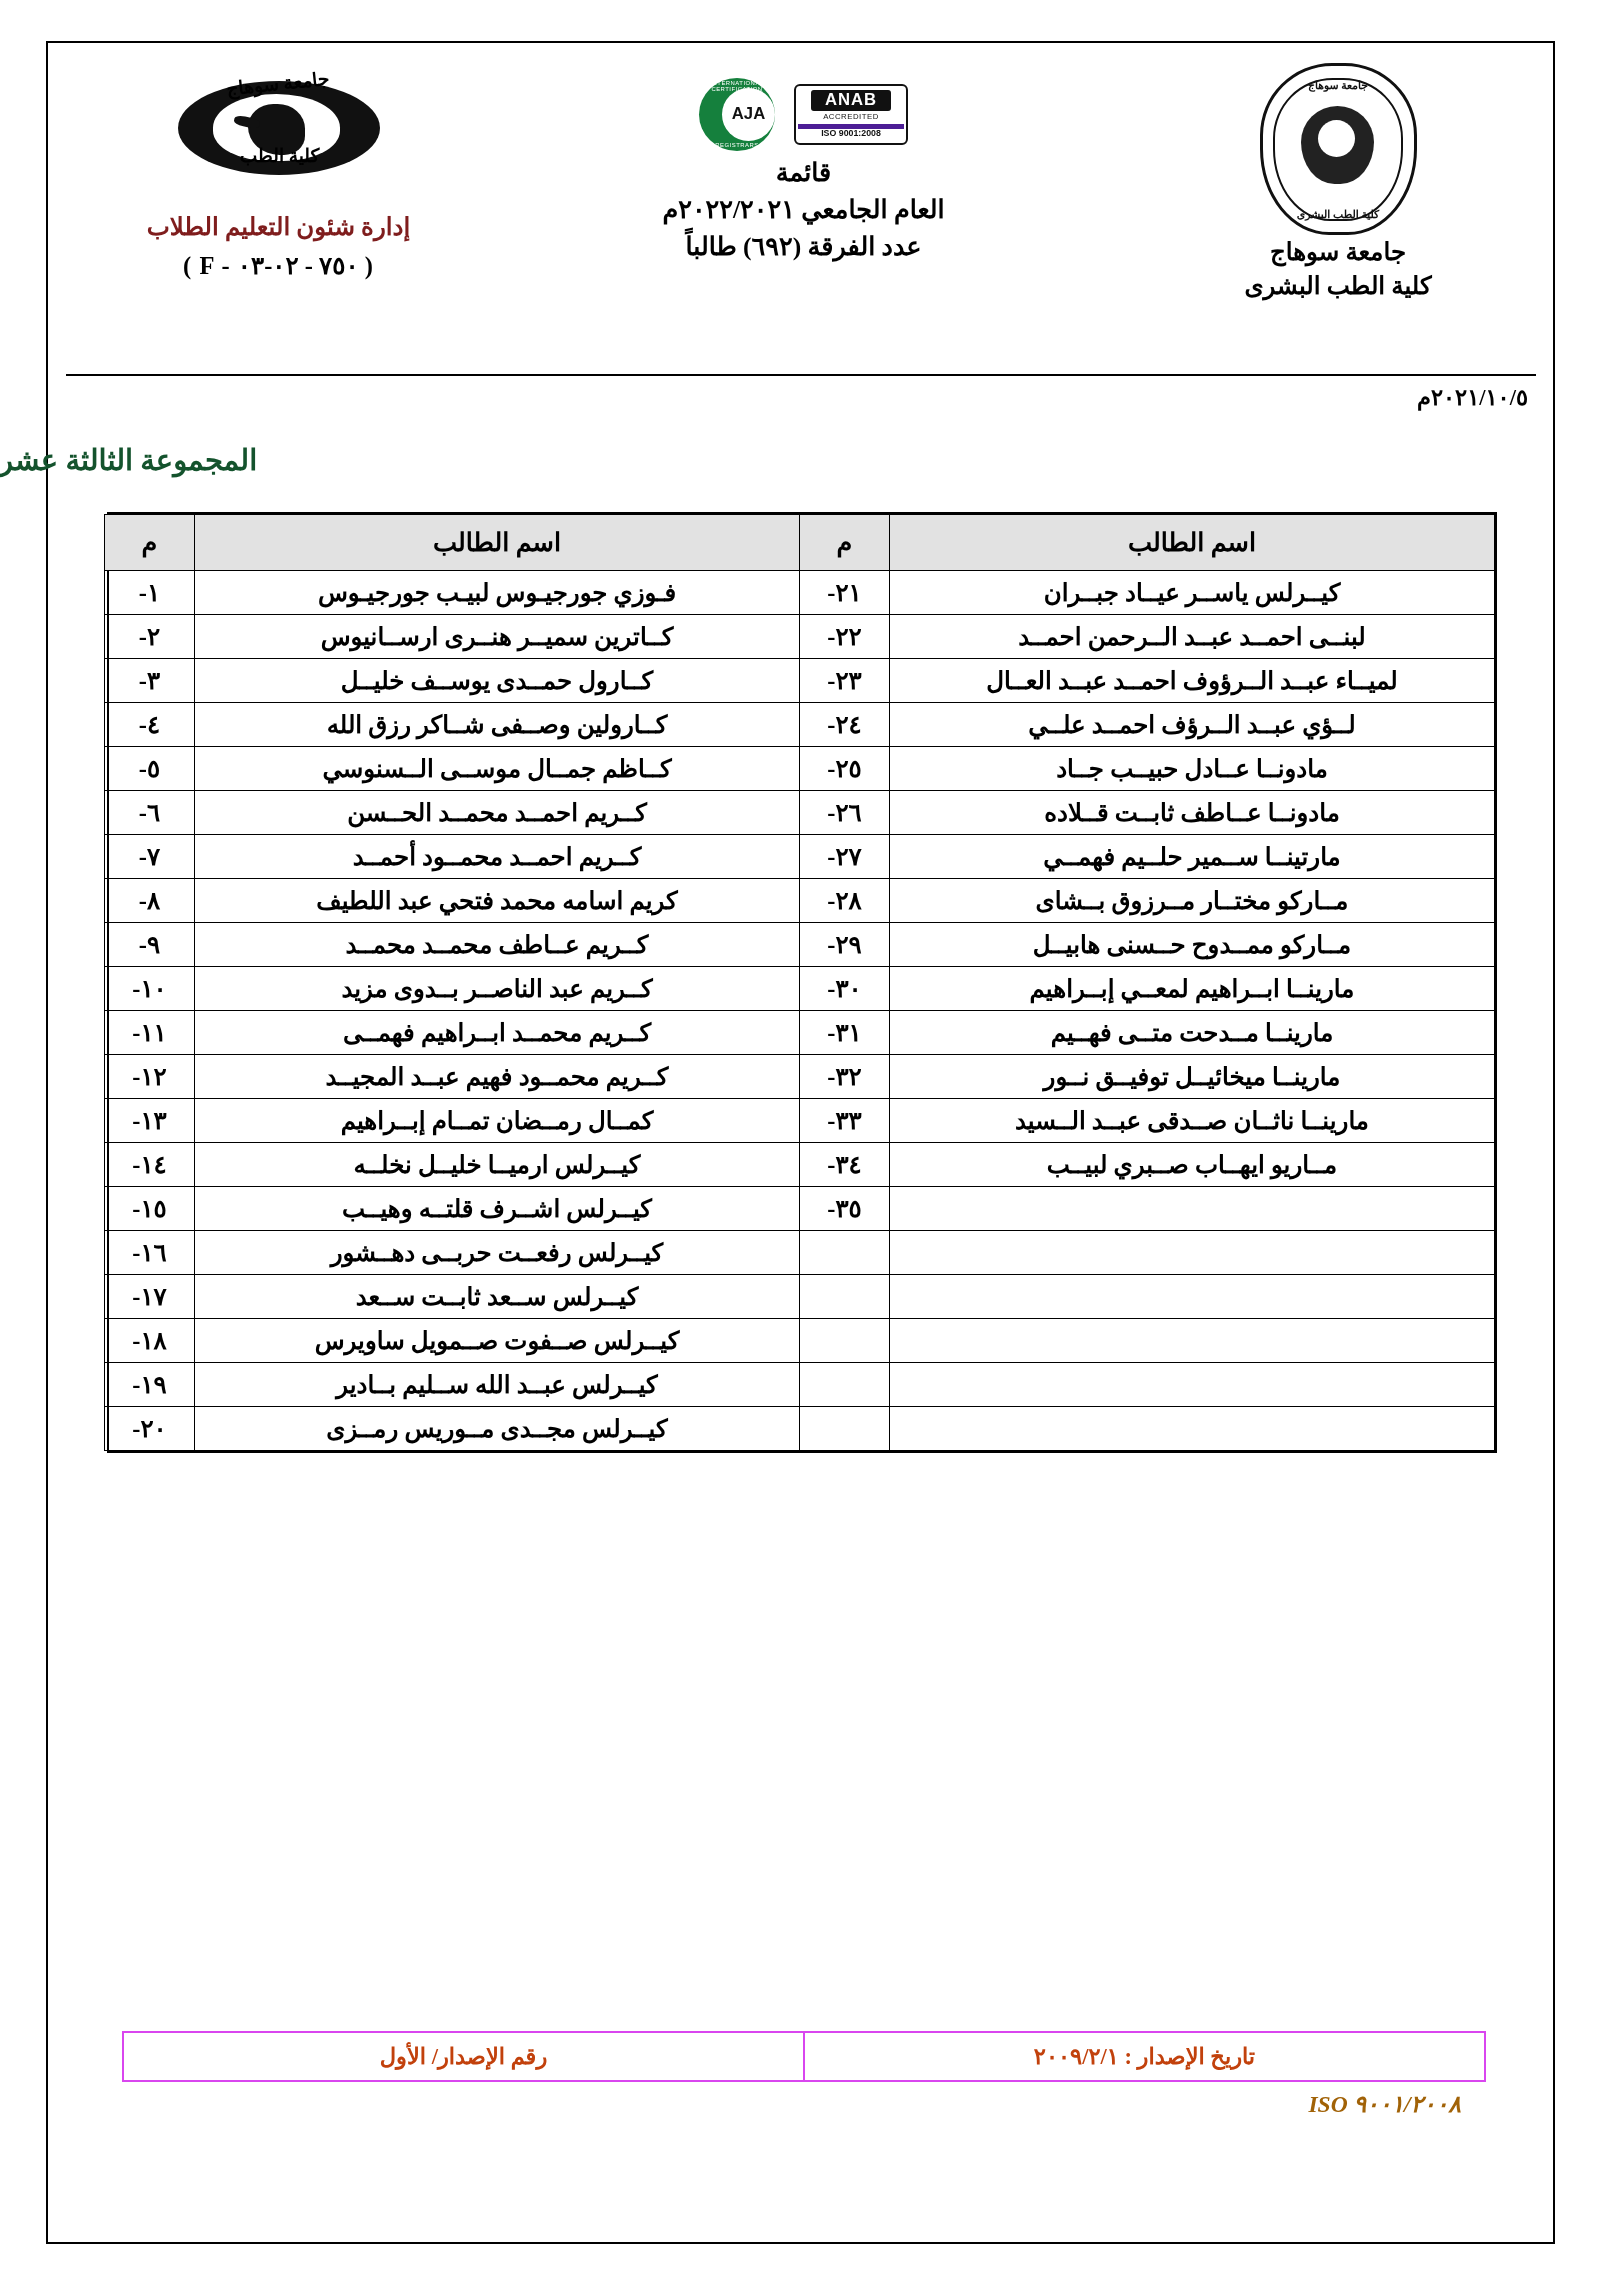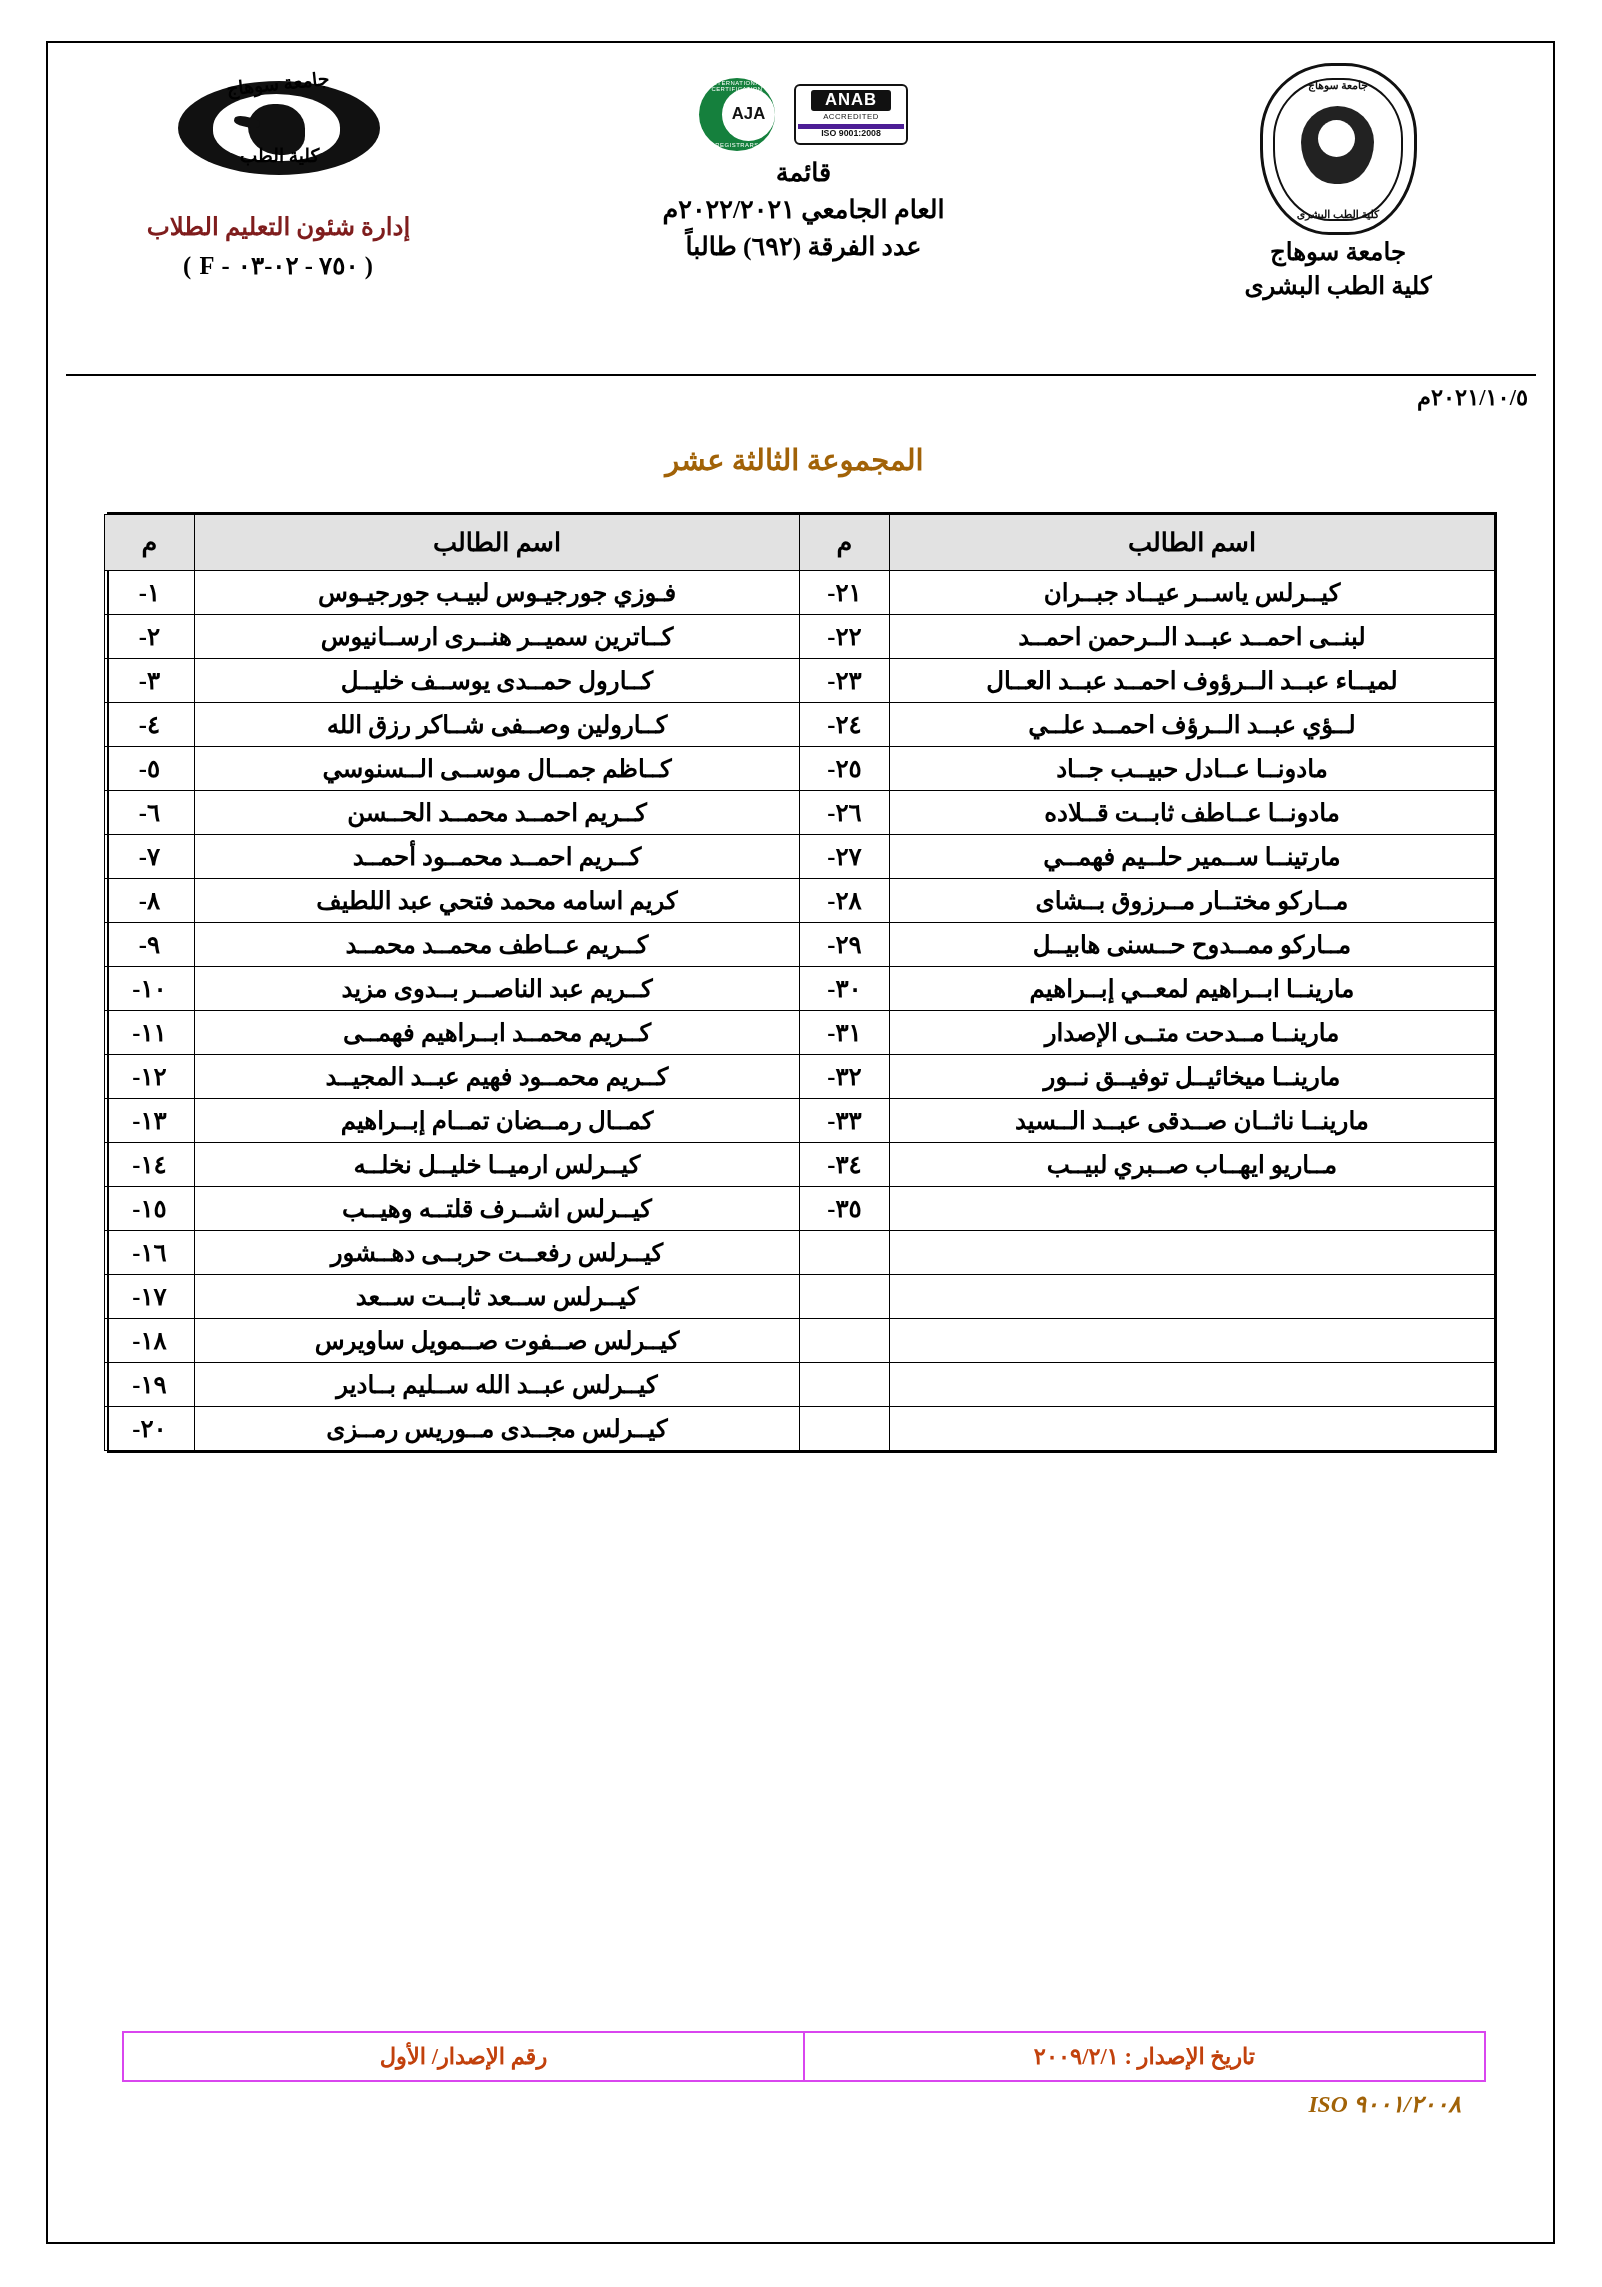--- a/index.html
+++ b/index.html
@@ -241,24 +241,24 @@
     top: 384px;
     font-size: 22.5px;
     font-weight: bold;
     color: #000;
   }
 
   .group-title {
     position: absolute;
     left: 0; right: 12px;
     top: 443px;
-    text-align: center;
+    text-align: left;
     font-size: 29px;
     font-weight: bold;
-    color: #a16207;
+    color: #14532d;
   }
 
   
   .tbl-wrap {
     position: absolute;
     left: 108px;
     top: 512px;
     width: 1390px;
     border: 2.9px solid #000;
     box-sizing: border-box;
@@ -459,21 +459,21 @@
             <td class="name">كــريم عــاطف محمــد محمــد</td>
             <td class="num">٩-</td>
           </tr>
           <tr>
             <td class="name">مارينــا ابــراهيم لمعــي إبــراهيم</td>
             <td class="num">٣٠-</td>
             <td class="name">كــريم عبد الناصــر بــدوى مزيد</td>
             <td class="num">١٠-</td>
           </tr>
           <tr>
-            <td class="name">مارينــا مــدحت متــى الإصدار</td>
+            <td class="name">مارينــا مــدحت متــى فهــيم</td>
             <td class="num">٣١-</td>
             <td class="name">كــريم محمــد ابــراهيم فهمــى</td>
             <td class="num">١١-</td>
           </tr>
           <tr>
             <td class="name">مارينــا ميخائيــل توفيــق نــور</td>
             <td class="num">٣٢-</td>
             <td class="name">كــريم محمــود فهيم  عبــد المجيــد</td>
             <td class="num">١٢-</td>
           </tr>

